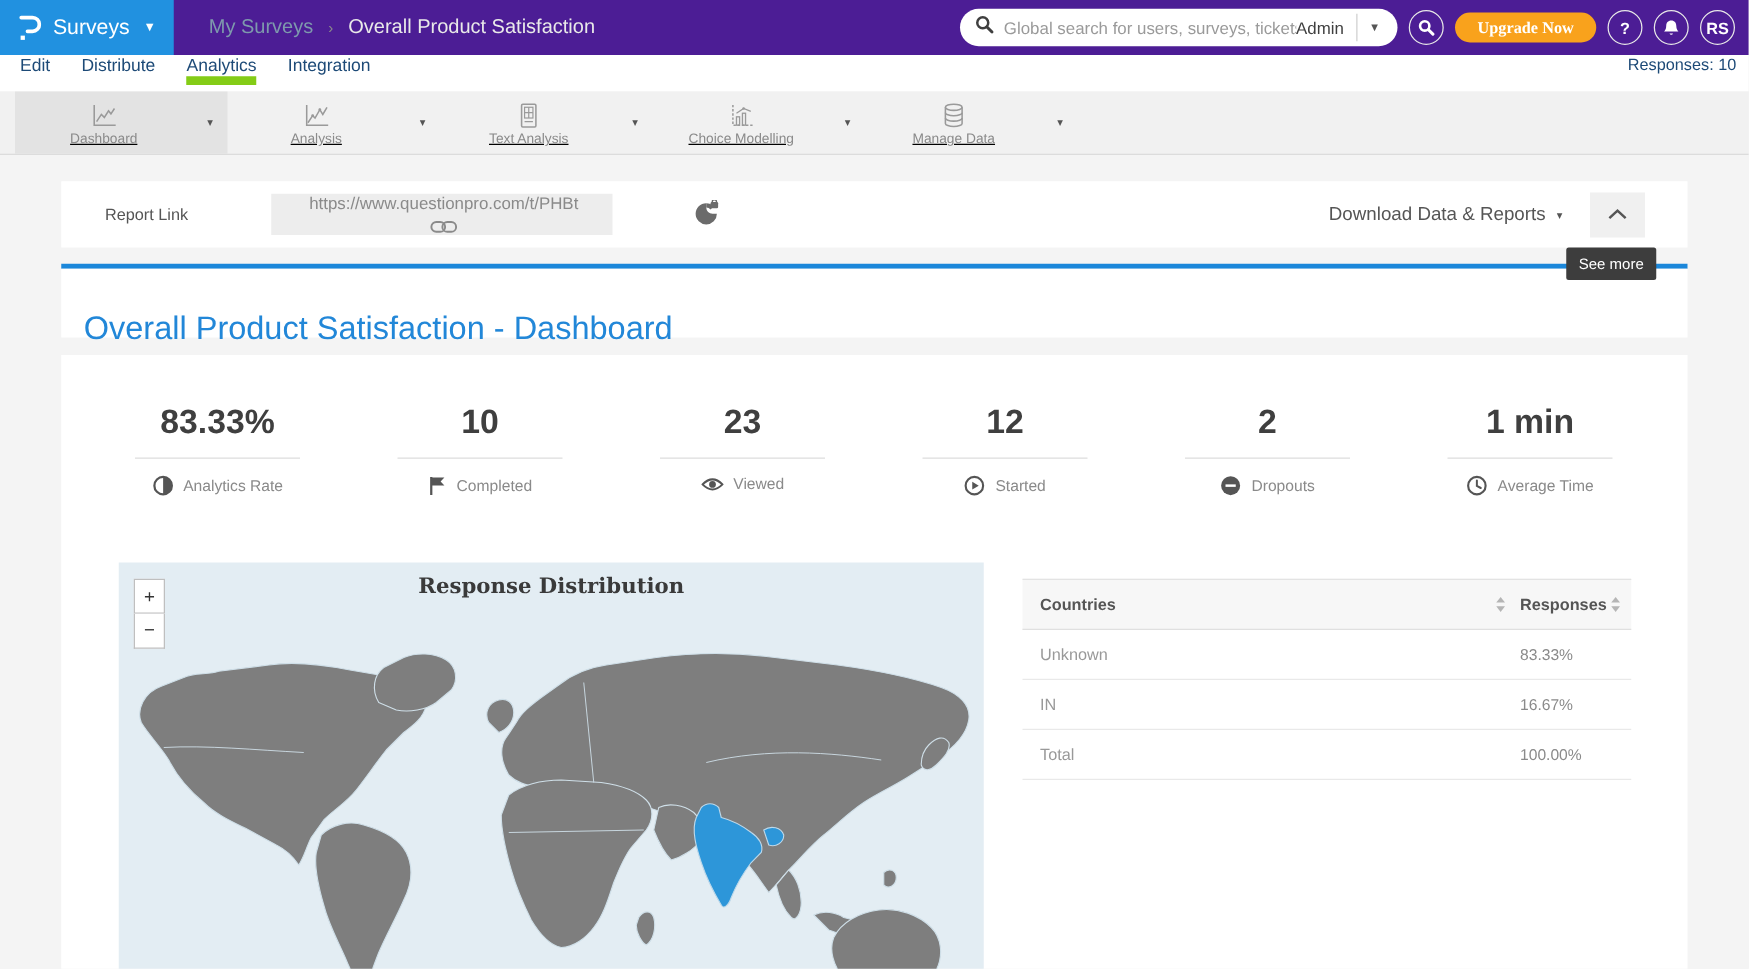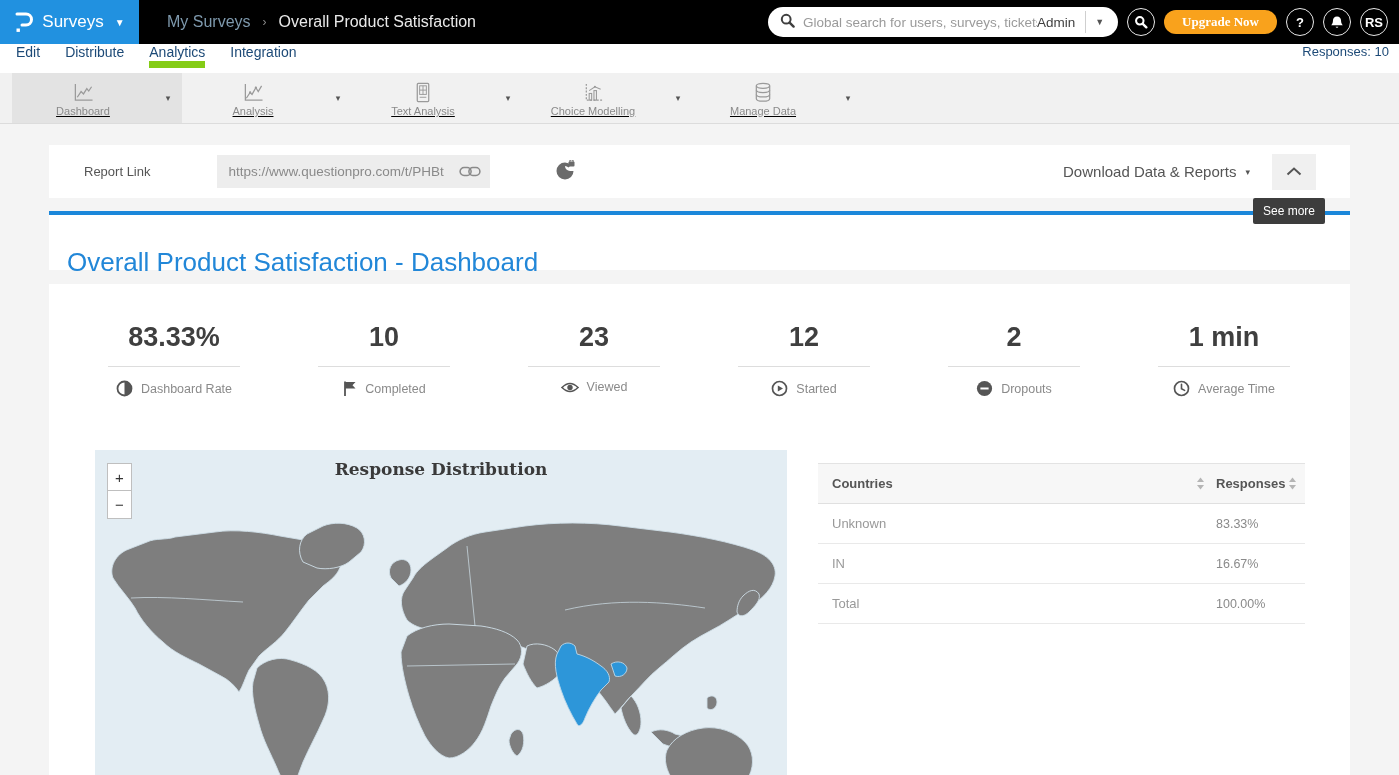--- a/index.html
+++ b/index.html
@@ -1,19 +1,19 @@
 <!DOCTYPE html>
 <html><head>
 <meta charset="utf-8">
 <style>
   * { margin:0; padding:0; box-sizing:border-box; }
   html,body { width:1399px; height:775px; overflow:hidden; font-family:"Liberation Sans", sans-serif; background:#f4f4f4; }
 
   
-  .topbar { position:relative; width:100%; height:44px; background:#000000; display:flex; align-items:center; }
+  .topbar { position:relative; width:100%; height:44px; background:#4c1d95; display:flex; align-items:center; }
   .logo-block { width:139px; height:44px; background:#2191e0; display:flex; align-items:center; justify-content:center; gap:9px; cursor:pointer; }
   .logo-glyph { display:flex; align-items:center; }
   .logo-product { color:#fff; font-size:17px; }
   .logo-caret { color:#fff; font-size:10px; margin-left:2px; }
   .breadcrumb { display:flex; align-items:center; margin-left:28px; gap:12px; }
   .crumb-parent { color:#7e99ad; font-size:16px; cursor:pointer; }
   .crumb-sep { color:#8a8a8a; font-size:12px; }
   .crumb-current { color:#e9e9e9; font-size:16px; }
   .topbar-right { position:absolute; right:11px; top:0; height:44px; display:flex; align-items:center; gap:9px; }
   .search-pill { width:350px; height:30px; background:#fff; border-radius:15px; display:flex; align-items:center; padding:0 10px 0 12px; }
@@ -39,21 +39,21 @@
   .tool-tab { flex:1; display:flex; flex-direction:column; align-items:center; justify-content:center; gap:2px; cursor:pointer; padding-top:3px;text-decoration:underline; }
   .tool-label { font-size:11px; color:#8a8a8a; }
   .tool-caret { width:28px; display:flex; align-items:center; justify-content:center; color:#555; font-size:9px; cursor:pointer; }
 
   
   .content { padding:21px 49px 0 49px; }
   .card { background:#fff; }
 
   .report-card { height:53px; display:flex; align-items:center; position:relative;gap:48px; }
   .report-label { margin-left:35px; font-size:13px; color:#555; }
-  .url-box { margin-left:19px; width:273px; height:33px; background:#ededed; display:flex; align-items:center; padding:0 9px 0 11px; cursor:text; }
+  .url-box { margin-left:19px; width:273px; height:33px; background:#ededed; display:flex; align-items:center; padding:0 9px 0 11px; cursor:text;flex-direction:column; }
   .url-text { flex:1; font-size:13.5px; color:#8a8a8a; white-space:nowrap; overflow:hidden; }
   .globe-btn { margin-left:16px; cursor:pointer; display:flex; align-items:center; }
   .report-right { position:absolute; right:34px; display:flex; align-items:center;justify-content:space-between; }
   .download-label { font-size:15px; color:#555; cursor:pointer; }
   .download-caret { color:#555; font-size:9px; margin-left:9px; cursor:pointer; }
   .collapse-btn { margin-left:22px; width:44px; height:36px; background:#f0f0f0; border:none; display:flex; align-items:center; justify-content:center; cursor:pointer; }
   .tooltip { position:absolute; right:25px; top:53px; background:#3d3d3d; color:#fff; font-size:12px; padding:6px 10px; border-radius:2px; z-index:5; }
 
   .blue-divider { height:4px; background:#1b87da; margin-top:13px; }
   .title-band { height:55px; display:flex; align-items:center; }
@@ -249,21 +249,21 @@
 
     <div class="stats-row">
       <div class="stat-col">
         <span class="stat-value">83.33%</span>
         <span class="stat-divider"></span>
         <span class="stat-label-row">
           <svg width="17" height="17" viewBox="0 0 17 17">
               <circle cx="8.5" cy="8.5" r="7" fill="none" stroke="#555" stroke-width="1.8"></circle>
               <path d="M8.5 1.5 A7 7 0 0 1 8.5 15.5 Z" fill="#555"></path>
             </svg>
-          <span class="stat-label">Dashboard Rate</span>
+          <span class="stat-label">Analytics Rate</span>
         </span>
       </div>
       <div class="stat-col">
         <span class="stat-value">10</span>
         <span class="stat-divider"></span>
         <span class="stat-label-row">
           <svg width="15" height="17" viewBox="0 0 15 17">
               <line x1="3" y1="1.5" x2="3" y2="16" stroke="#555" stroke-width="1.8"></line>
               <path d="M3 2 h10.5 l-3 3.2 3 3.2 H3 Z" fill="#555"></path>
             </svg>

